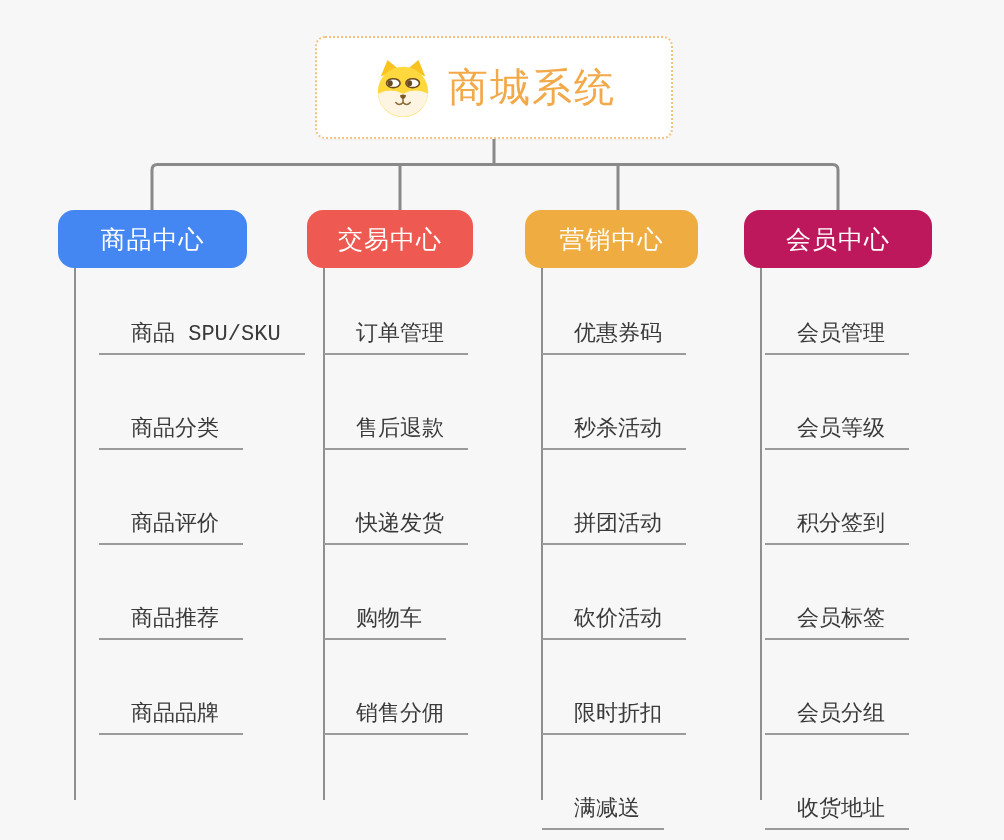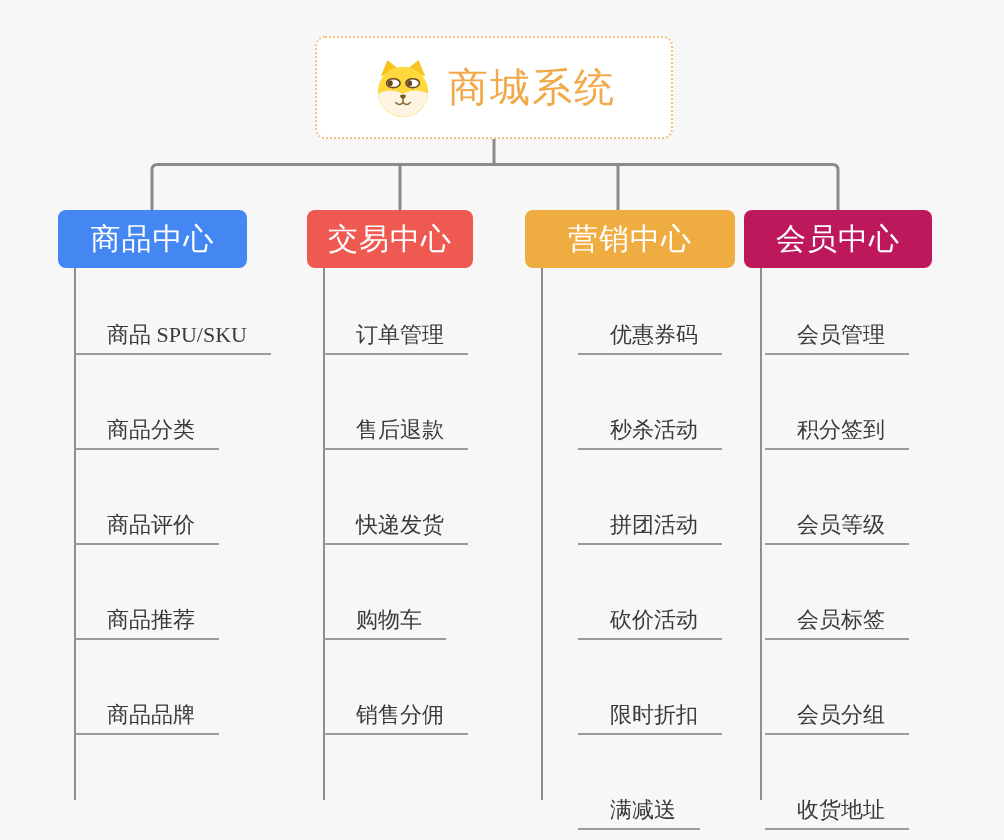--- a/index.html
+++ b/index.html
@@ -1,63 +1,63 @@
 <!DOCTYPE html>
 <html><head>
 <meta charset="utf-8">
 <style>
   html,body{margin:0;padding:0;background:#f7f7f7;}
   .canvas{
     position:relative;width:1004px;height:840px;overflow:hidden;
     background:#f7f7f7;
-    font-family:Liberation Serif, serif;
+    font-family:Liberation Mono, monospace;
     text-align:center;
   }
   svg.connectors{position:absolute;left:0;top:0;pointer-events:none;}
 
   
   .root-node{
     position:absolute;left:315px;top:36px;width:358px;height:103px;
     background:#ffffff;border:2px dotted #f3c27c;border-radius:10px;
     display:flex;align-items:center;justify-content:center;gap:14px;
     box-shadow:0 1px 2px rgba(0,0,0,0.03);
     box-sizing:border-box;cursor:pointer;
   }
   .root-title{
     font-size:40px;font-weight:500;color:#f2a94a;letter-spacing:2px;
     white-space:nowrap;
   }
   .dog-icon{width:62px;height:62px;display:block;flex:0 0 auto;}
 
   
   .branch{
-    position:absolute;top:210px;height:58px;border-radius:8px;
+    position:absolute;top:210px;height:58px;border-radius:16px;
     display:flex;align-items:center;justify-content:center;
-    color:#ffffff;font-size:30px;letter-spacing:1px;cursor:pointer;
+    color:#ffffff;font-size:25px;letter-spacing:1px;cursor:pointer;
     box-sizing:border-box;
   }
   .branch.b0{left:58px;width:189px;}
   .branch.b1{left:307px;width:166px;}
-  .branch.b2{left:525px;width:210px;}
+  .branch.b2{left:525px;width:173px;}
   .branch.b3{left:744px;width:188px;}
 
   
   .trunk{
     position:absolute;top:268px;height:532px;width:2px;background:#8f8f8f;
   }
   .trunk.t0{left:74px;}
   .trunk.t1{left:323px;}
   .trunk.t2{left:541px;}
   .trunk.t3{left:760px;}
 
   
   .col{position:absolute;top:268px;}
-  .col.c0{left:67px;padding-left:8px;}
+  .col.c0{left:91px;padding-left:8px;}
   .col.c1{left:324px;}
-  .col.c2{left:542px;margin-left:36px;}
+  .col.c2{left:542px;}
   .col.c3{left:765px;}
   .child{
     height:95px;width:fit-content;box-sizing:border-box;
     display:flex;align-items:flex-end;
     padding:0 24px 0 32px;
     border-bottom:2px solid #9b9b9b;
     cursor:pointer;
   }
   .child.first{height:87px;}
   .child span{
@@ -168,24 +168,24 @@
     <div class="child">
         <span>满减送</span>
       </div>
   </div>
 
   <div class="col c3">
     <div class="child first">
         <span>会员管理</span>
       </div>
     <div class="child">
-        <span>积分签到</span>
+        <span>会员等级</span>
       </div>
     <div class="child">
-        <span>会员等级</span>
+        <span>积分签到</span>
       </div>
     <div class="child">
         <span>会员标签</span>
       </div>
     <div class="child">
         <span>会员分组</span>
       </div>
     <div class="child">
         <span>收货地址</span>
       </div>

